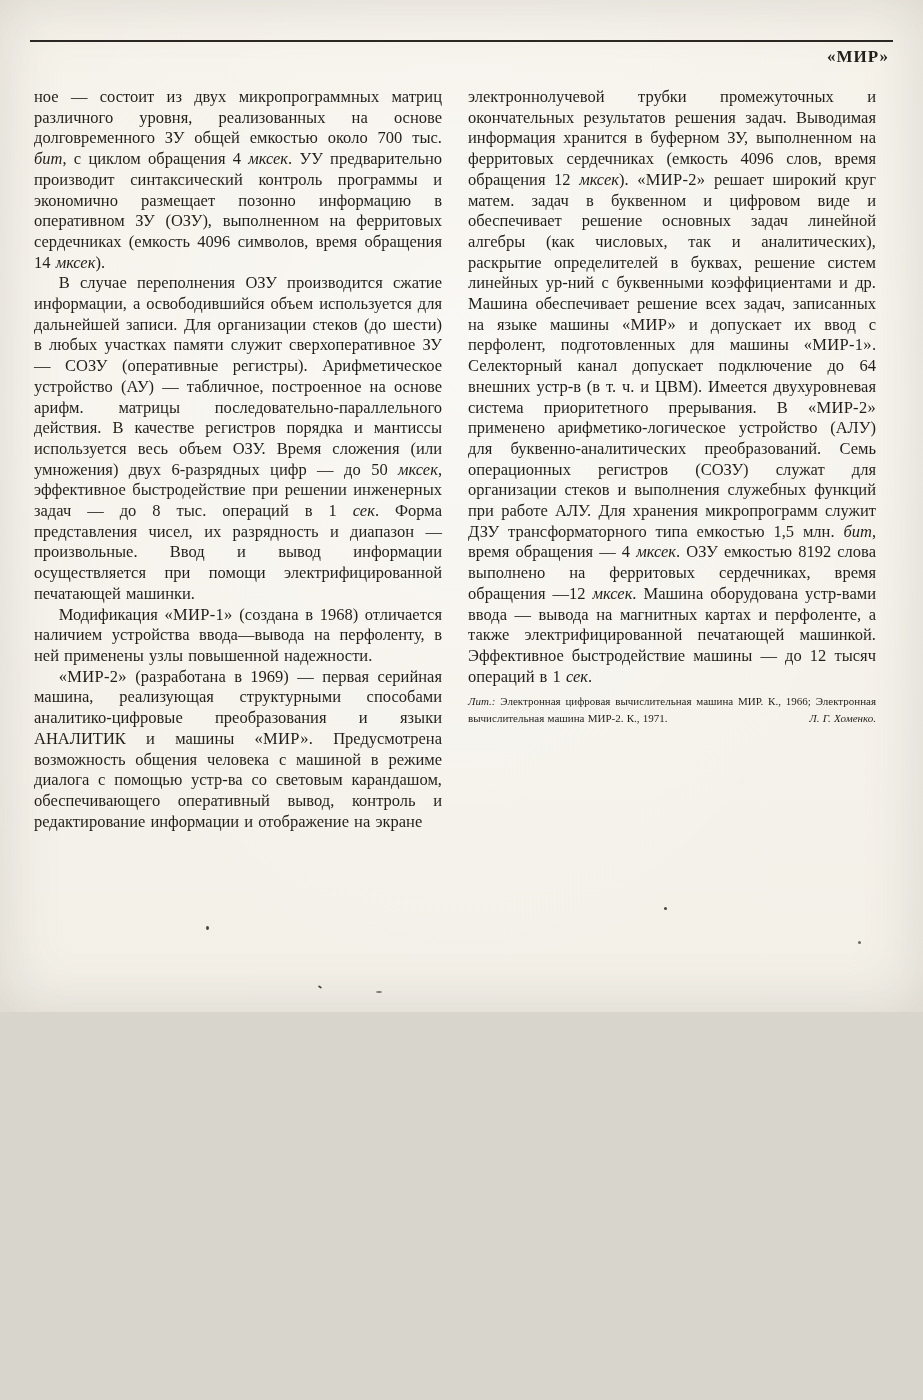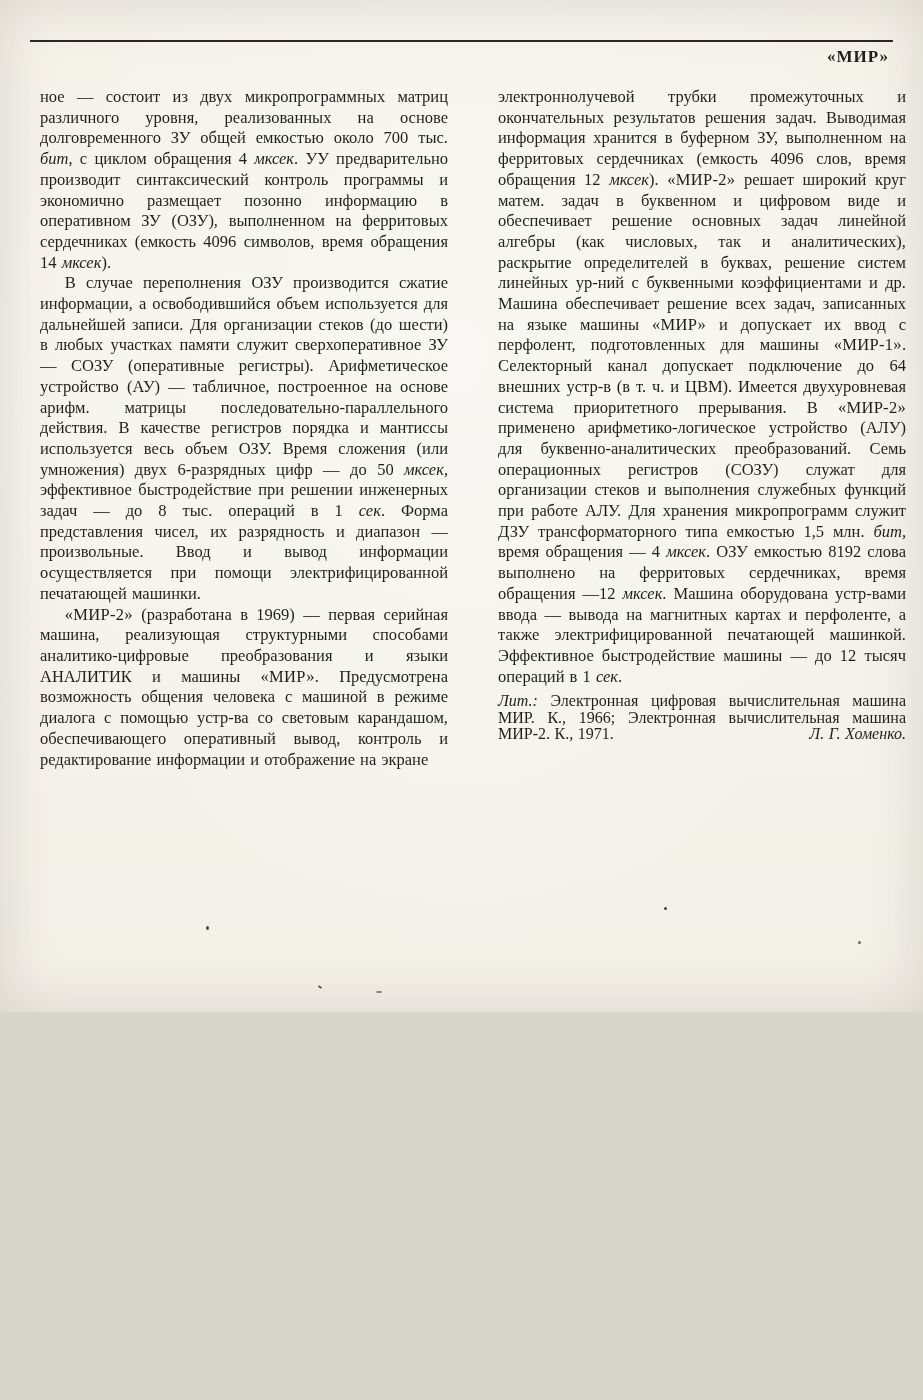--- a/index.html
+++ b/index.html
@@ -32,41 +32,41 @@
     position: absolute;
     top: 47px;
     right: 34px;
     font-weight: bold;
     font-size: 17px;
     letter-spacing: 1px;
   }
   .columns {
     position: absolute;
     top: 87px;
-    left: 40px;
+    left: 34px;
     width: 855px;
     display: flex;
-    gap: 50px;
+    gap: 26px;
     align-items: flex-start;
   }
   .col {
     width: 408px;
     flex: 0 0 408px;
   }
   p.para {
     margin: 0;
     text-align: justify;
     font-size: 16.5px;
     line-height: 20.7px;
     word-spacing: 1px;
     hyphens: auto;
   }
   p.para.indent { text-indent: 1.5em; }
   p.para.small {
-    font-size: 16px;
+    font-size: 11px;
     line-height: 16.2px;
     margin-top: 6px;
     word-spacing: 0.5px;
   }
   p.para em { font-style: italic; }
   p.para b { font-weight: normal; letter-spacing: 0.3px; }
   .author {
     float: right;
     font-style: italic;
   }
@@ -80,20 +80,21 @@
 <body>
 
 <div class="page" style="color: rgb(34, 31, 26);">
   <div class="header-rule"></div>
   <div class="running-head">«МИР»</div>
 
   <main class="columns">
     <div class="col" id="col-left">
         <p class="para">ное — состоит из двух микропрограммных матриц различного уровня, реализованных на основе долговременного ЗУ общей емкостью около 700 тыс. <em>бит</em>, с циклом обращения 4 <em>мксек</em>. УУ предварительно производит синтаксический контроль программы и экономично размещает позонно информацию в оперативном ЗУ (ОЗУ), выполненном на ферритовых сердечниках (емкость 4096 символов, время обращения 14 <em>мксек</em>).</p>
         <p class="para indent">В случае переполнения ОЗУ производится сжатие информации, а освободившийся объем используется для дальнейшей записи. Для организации стеков (до шести) в любых участках памяти служит сверхоперативное ЗУ — СОЗУ (оперативные регистры). Арифметическое устройство (АУ) — табличное, построенное на основе арифм. матрицы последовательно-параллельного действия. В качестве регистров порядка и мантиссы используется весь объем ОЗУ. Время сложения (или умножения) двух 6-разрядных цифр — до 50 <em>мксек</em>, эффективное быстродействие при решении инженерных задач — до 8 тыс. операций в 1 <em>сек</em>. Форма представления чисел, их разрядность и диапазон — произвольные. Ввод и вывод информации осуществляется при помощи электрифицированной печатающей машинки.</p>
+        <p class="para indent">Модификация <b>«МИР-1»</b> (создана в 1968) отличается наличием устройства ввода—вывода на перфоленту, в ней применены узлы повышенной надежности.</p>
         <p class="para indent"><b>«МИР-2»</b> (разработана в 1969) — первая серийная машина, реализующая структурными способами аналитико-цифровые преобразования и языки АНАЛИТИК и машины <b>«МИР»</b>. Предусмотрена возможность общения человека с машиной в режиме диалога с помощью устр-ва со световым карандашом, обеспечивающего оперативный вывод, контроль и редактирование информации и отображение на экране</p>
       </div>
     <div class="col" id="col-right">
         <p class="para">электроннолучевой трубки промежуточных и окончательных результатов решения задач. Выводимая информация хранится в буферном ЗУ, выполненном на ферритовых сердечниках (емкость 4096 слов, время обращения 12 <em>мксек</em>). <b>«МИР-2»</b> решает широкий круг матем. задач в буквенном и цифровом виде и обеспечивает решение основных задач линейной алгебры (как числовых, так и аналитических), раскрытие определителей в буквах, решение систем линейных ур-ний с буквенными коэффициентами и др. Машина обеспечивает решение всех задач, записанных на языке машины <b>«МИР»</b> и допускает их ввод с перфолент, подготовленных для машины <b>«МИР-1»</b>. Селекторный канал допускает подключение до 64 внешних устр-в (в т. ч. и ЦВМ). Имеется двухуровневая система приоритетного прерывания. В <b>«МИР-2»</b> применено арифметико-логическое устройство (АЛУ) для буквенно-аналитических преобразований. Семь операционных регистров (СОЗУ) служат для организации стеков и выполнения служебных функций при работе АЛУ. Для хранения микропрограмм служит ДЗУ трансформаторного типа емкостью 1,5 млн. <em>бит</em>, время обращения — 4 <em>мксек</em>. ОЗУ емкостью 8192 слова выполнено на ферритовых сердечниках, время обращения —12 <em>мксек</em>. Машина оборудована устр-вами ввода — вывода на магнитных картах и перфоленте, а также электрифицированной печатающей машинкой. Эффективное быстродействие машины — до 12 тысяч операций в 1 <em>сек</em>.</p>
         <p class="para small"><em>Лит.:</em> Электронная цифровая вычислительная машина МИР. К., 1966; Электронная вычислительная машина МИР-2. К., 1971.<span class="author"><em>Л. Г. Хоменко.</em></span></p>
       </div>
   </main>
 
   <div class="speck" style="left:206px; top:926px; width:3px; height:4px;"></div>
   <div class="speck" style="left:318px; top:986px; width:4px; height:2px; transform:rotate(30deg);"></div>

